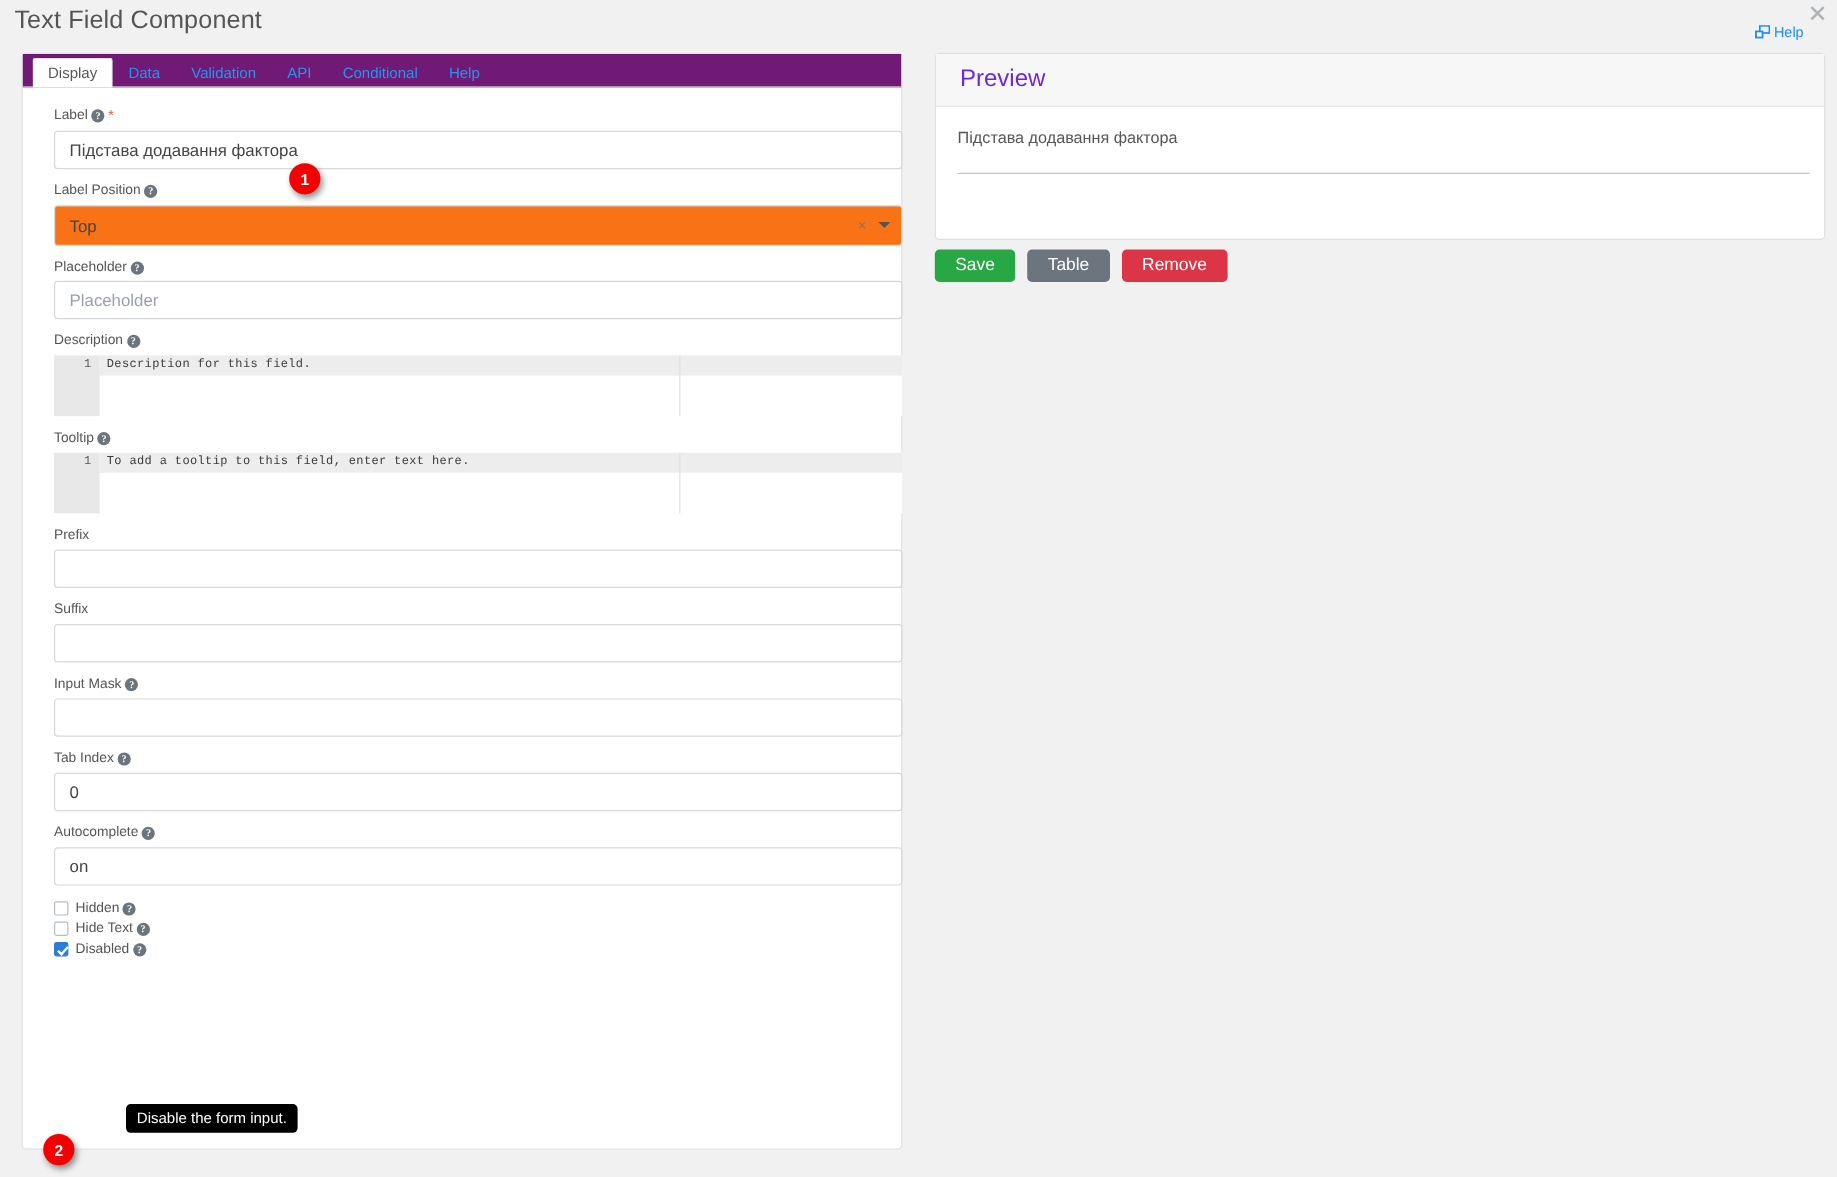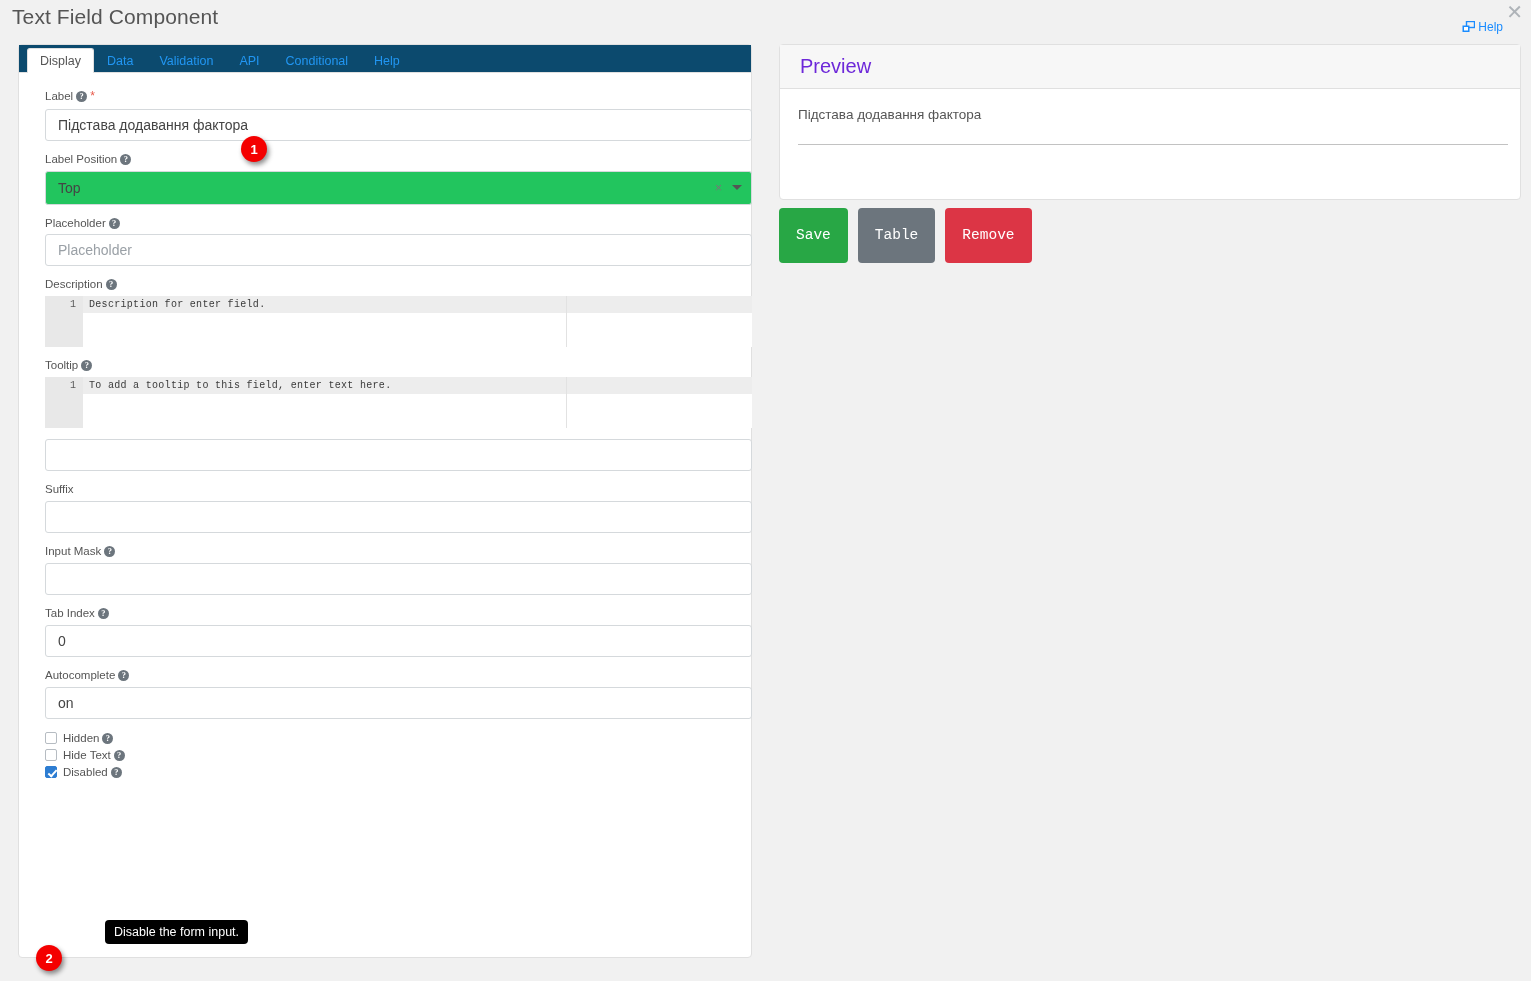--- a/index.html
+++ b/index.html
@@ -37,21 +37,21 @@
     background: #fff; border: 1px solid #e0e0e0; border-radius: 4px;
   }
   .right-panel {
     position: absolute; left: 779px; top: 44px;
     width: 742px; height: 156px;
     background: #fff; border: 1px solid #e0e0e0; border-radius: 4px;
   }
 
   
   .tabbar {
-    height: 28px; background: #0c4a6e;
+    height: 28px; background: #701a75;
     border-bottom: 1px solid #e0e0e0;
     display: flex; align-items: flex-end; padding-left: 8px;
     position: relative;
   }
   .tab {
     font-size: 12.5px; color: #2196f3; padding: 6px 12px 6px;
     cursor: pointer; text-decoration: none; line-height: 1;
     border: 1px solid transparent; border-bottom: none;
     position: relative; top: 1px;
   }
@@ -81,21 +81,21 @@
     border: 1px solid #d5d9dc; border-radius: 3px;
     background: #fff; font-size: 14px; color: #444;
     padding: 0 12px; outline: none;
     font-family: "Liberation Sans", sans-serif;
   }
   .inp::placeholder { color: #9aa0a6; }
 
   .select-wrap { position: relative; width: 707px; }
   .select-box {
     width: 707px; height: 34px;
-    border: 1px solid #d5d9dc; border-radius: 3px; background: #22c55e;
+    border: 1px solid #d5d9dc; border-radius: 3px; background: #f97316;
     display: flex; align-items: center; padding: 0 12px;
     font-size: 14px; color: #444; cursor: pointer;
   }
   .select-icons {
     position: absolute; right: 10px; top: 0; height: 34px;
     display: flex; align-items: center; gap: 10px;
   }
   .sel-x { color: #777; font-size: 12px; cursor: pointer; }
   .sel-caret {
     width: 0; height: 0; cursor: pointer;
@@ -180,22 +180,22 @@
     width: 710px; height: 1px; background: #c2c2c2;
   }
 
   
   .actions {
     position: absolute; left: 779px; top: 208px;
     display: flex; gap: 10px;
   }
   .btn {
     border: none; border-radius: 4px; color: #fff;
-    font-size: 14.5px; padding: 19px 17px; cursor: pointer;
-    font-family: Liberation Mono, monospace; line-height: 1.2;
+    font-size: 14.5px; padding: 5px 17px; cursor: pointer;
+    font-family: Liberation Sans, sans-serif; line-height: 1.2;
   }
   .btn-save { background: #28a745; }
   .btn-cancel { background: #6c757d; }
   .btn-remove { background: #dc3545; }
 </style>
 </head>
 <body>
 
 <div class="root">
 
@@ -262,40 +262,43 @@
         <div class="flbl">
           <span>Description</span>
           <span class="qmark">?</span>
         </div>
         <div class="ace">
           <div class="ace-activeline"></div>
           <div class="ace-gutter">
             <div class="ln">1</div>
           </div>
           <div class="ace-margin"></div>
-          <div class="ace-text">Description for enter field.</div>
+          <div class="ace-text">Description for this field.</div>
         </div>
       </div>
 
       <div class="fld">
         <div class="flbl">
           <span>Tooltip</span>
           <span class="qmark">?</span>
         </div>
         <div class="ace">
           <div class="ace-activeline"></div>
           <div class="ace-gutter">
             <div class="ln">1</div>
           </div>
           <div class="ace-margin"></div>
           <div class="ace-text">To add a tooltip to this field, enter text here.</div>
         </div>
       </div>
 
       <div class="fld">
+        <div class="flbl">
+          <span>Prefix</span>
+        </div>
         <input class="inp" type="text" value="" style="">
       </div>
 
       <div class="fld">
         <div class="flbl">
           <span>Suffix</span>
         </div>
         <input class="inp" type="text" value="" style="">
       </div>
 

